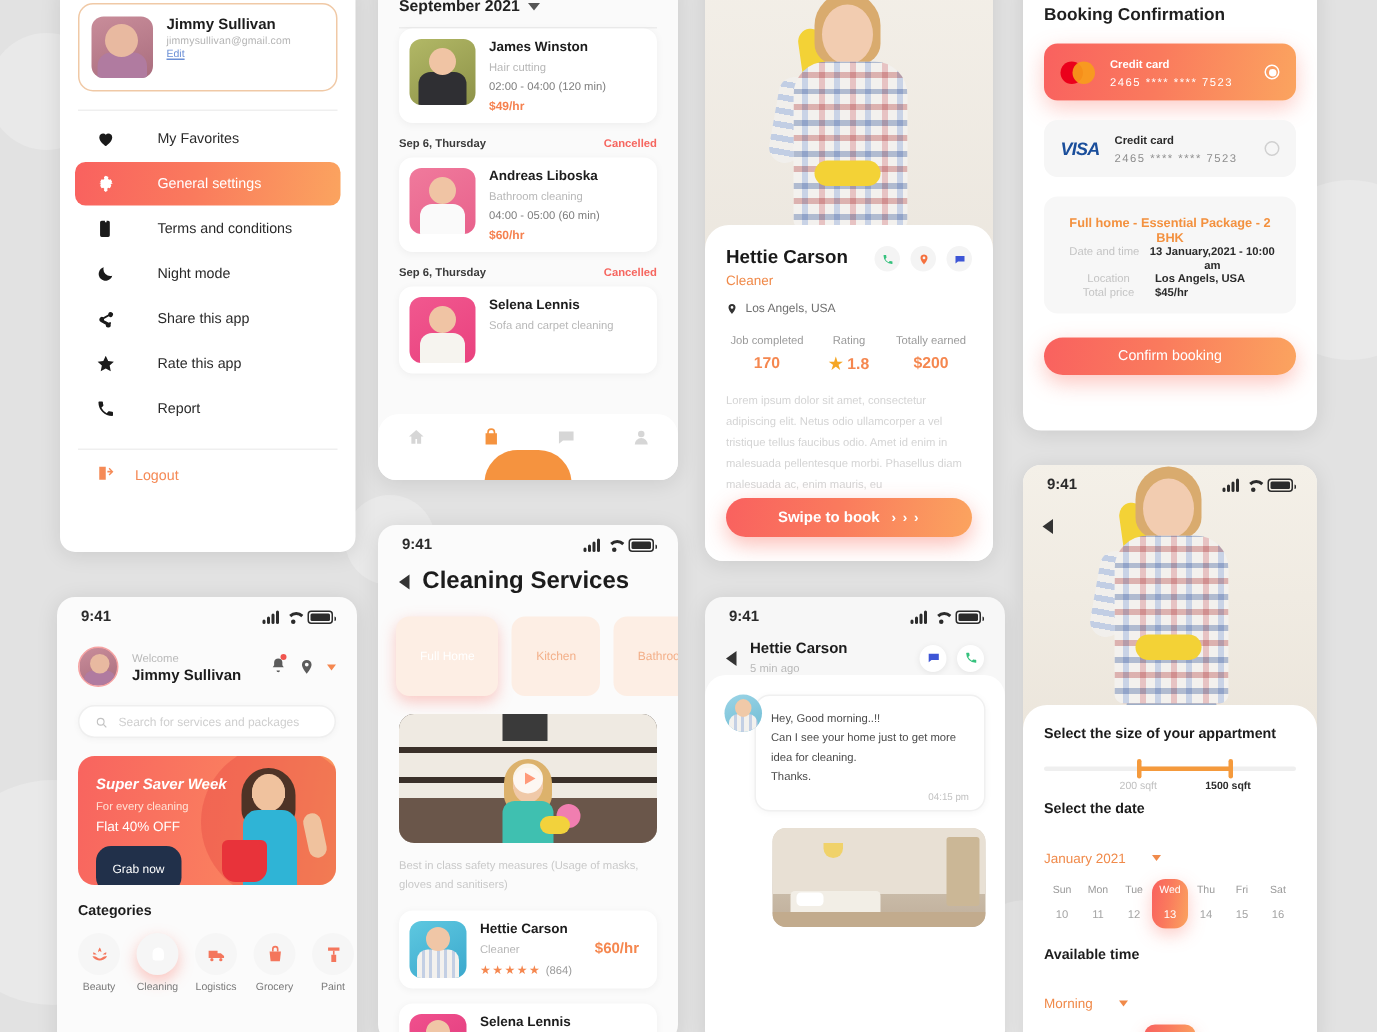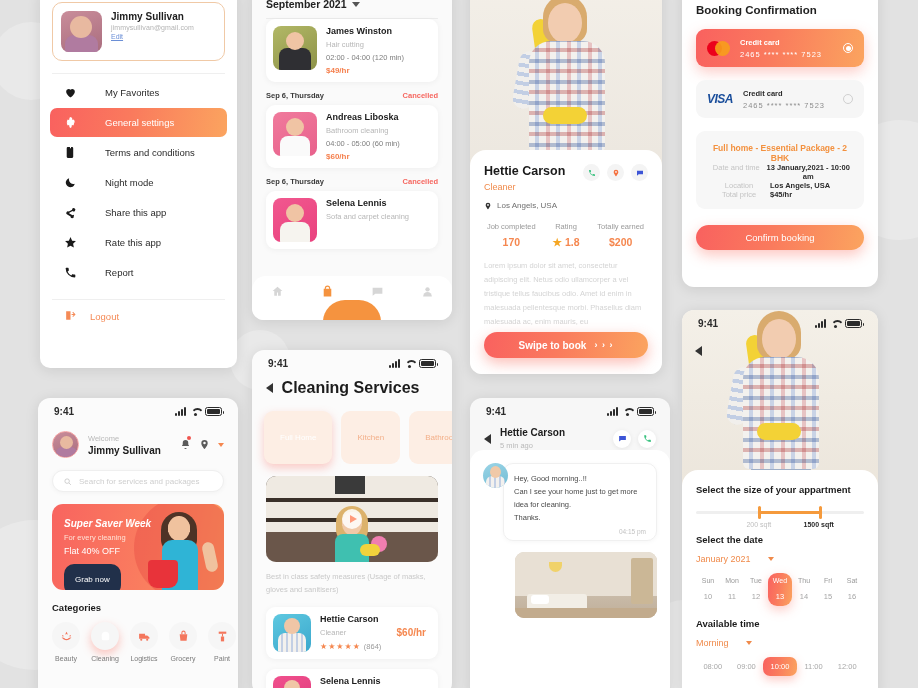--- a/index.html
+++ b/index.html
@@ -300,21 +300,21 @@
     padding:14px 14px 0 14px; }
   .apt-h { font-size:9.5px; font-weight:bold; color:#1c1c1c; }
   .slider { margin-top:16px; height:3px; background:#efefef; border-radius:2px; position:relative; }
   .slider .fill { position:absolute; left:37%; width:38%; top:0; bottom:0; background:#f59a3c; border-radius:2px;}
   .slider .knob { position:absolute; top:-5px; width:3px; height:13px; background:#f59a3c; border-radius:2px;}
   .slider .k1 { left:37%; } .slider .k2 { left:calc(75% - 3px); }
   .sl-labels { position:relative; height:13px; margin-top:7px; font-size:7px; }
   .sl-labels .a { position:absolute; left:30%; color:#c0c0c0; }
   .sl-labels .b { position:absolute; left:64%; color:#2b2b2b; font-weight:bold;}
   .apt-h2 { font-size:9.5px; font-weight:bold; color:#1c1c1c; }
-  .mon { display:flex; align-items:center; gap:17px; margin-top:9px; font-size:9px; color:#f08a4a; }
+  .mon { display:flex; align-items:center; gap:17px; margin-top:22px; font-size:9px; color:#f08a4a; }
   .caret-o { width:0;height:0;border-left:3.5px solid transparent;border-right:3.5px solid transparent;border-top:4.5px solid #f08a4a;}
   .days { display:flex; margin-top:9px; }
   .day { flex:1; text-align:center; padding:4px 0 5px 0; border-radius:9px; cursor:pointer;}
   .day .dn { font-size:7px; color:#9a9a9a; }
   .day .dd { font-size:7.5px; color:#a5a5a5; margin-top:8px; }
   .day.on { box-shadow:0 4px 11px rgba(249,110,95,.35); }
   .day.on .dn, .day.on .dd { color:#fff; }
   .apt-h3 { font-size:9.5px; font-weight:bold; color:#1c1c1c; margin-top:12px; }
   .times { display:flex; margin-top:9px; }
   .tslot { flex:1; text-align:center; font-size:7.5px; color:#a8a8a8; padding:5px 0; border-radius:7px; cursor:pointer;}

